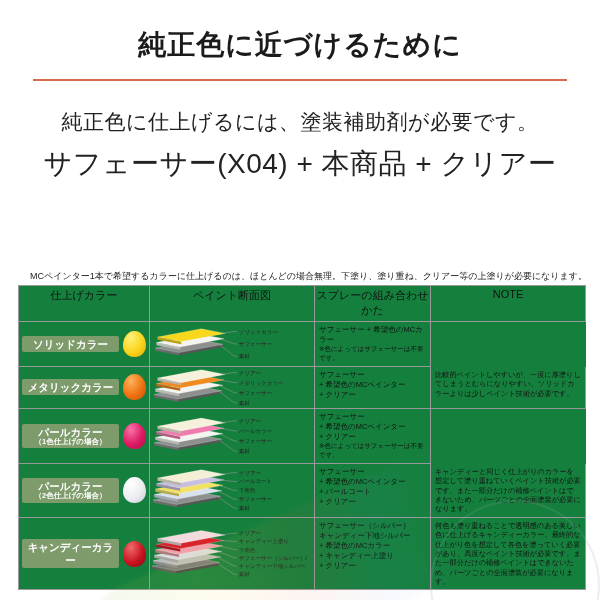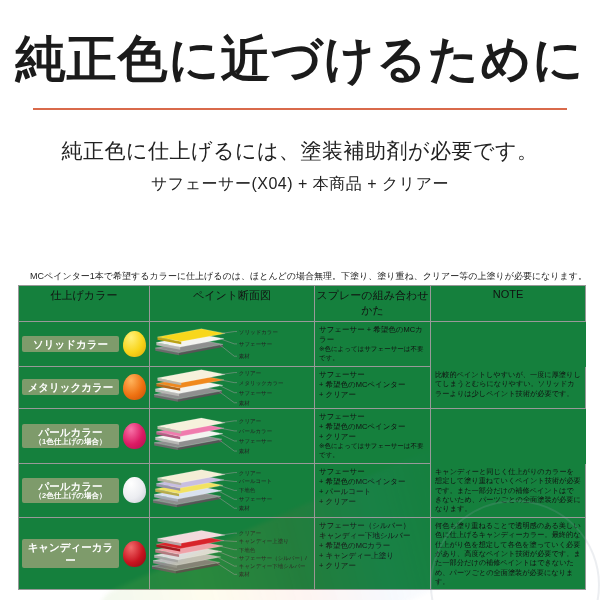--- a/index.html
+++ b/index.html
@@ -3,26 +3,26 @@
 <meta charset="utf-8">
 <style>
   * { margin:0; padding:0; box-sizing:border-box; }
   html,body { width:600px; height:600px; }
   body {
     background:#fff;
     font-family:"Liberation Sans","DejaVu Sans",sans-serif;
     position:relative; overflow:hidden; color:#1c1c1c;
   }
   .page-title {
-    font-size:50px; font-weight:bold; text-align:center;
+    font-size:28px; font-weight:bold; text-align:center;
     margin-top:26px; letter-spacing:1px; color:#1b1b1b;
   }
   .accent-rule { width:534px; margin:15px auto 0; border:none; border-top:2px solid #D96A4B; }
   .subtitle { font-size:21px; text-align:center; margin-top:27px; color:#222; letter-spacing:0.5px; }
-  .formula  { font-size:16px; text-align:center; margin-top:9px; color:#222; letter-spacing:0.5px; }
+  .formula  { font-size:28px; text-align:center; margin-top:9px; color:#222; letter-spacing:0.5px; }
   .table-intro { position:absolute; left:30px; top:270px; font-size:9px; color:#222; white-space:nowrap; }
   .color-table {
     position:absolute; left:18px; top:285px; width:568px;
     border-top:1px solid #999; border-left:1px solid #999; background:#15803d;
   }
   .trow { display:grid; grid-template-columns:131px 165px 116px 1fr; }
   .trow.tbody-row { min-height:38px; }
   .cell { border-right:1px solid #999; border-bottom:1px solid #999; overflow:hidden; }
   .th { text-align:center; font-size:11px; padding:2px 0 3px; color:#111; }
   .c-finish { display:flex; align-items:center; padding:2px 3px; gap:4px; }

